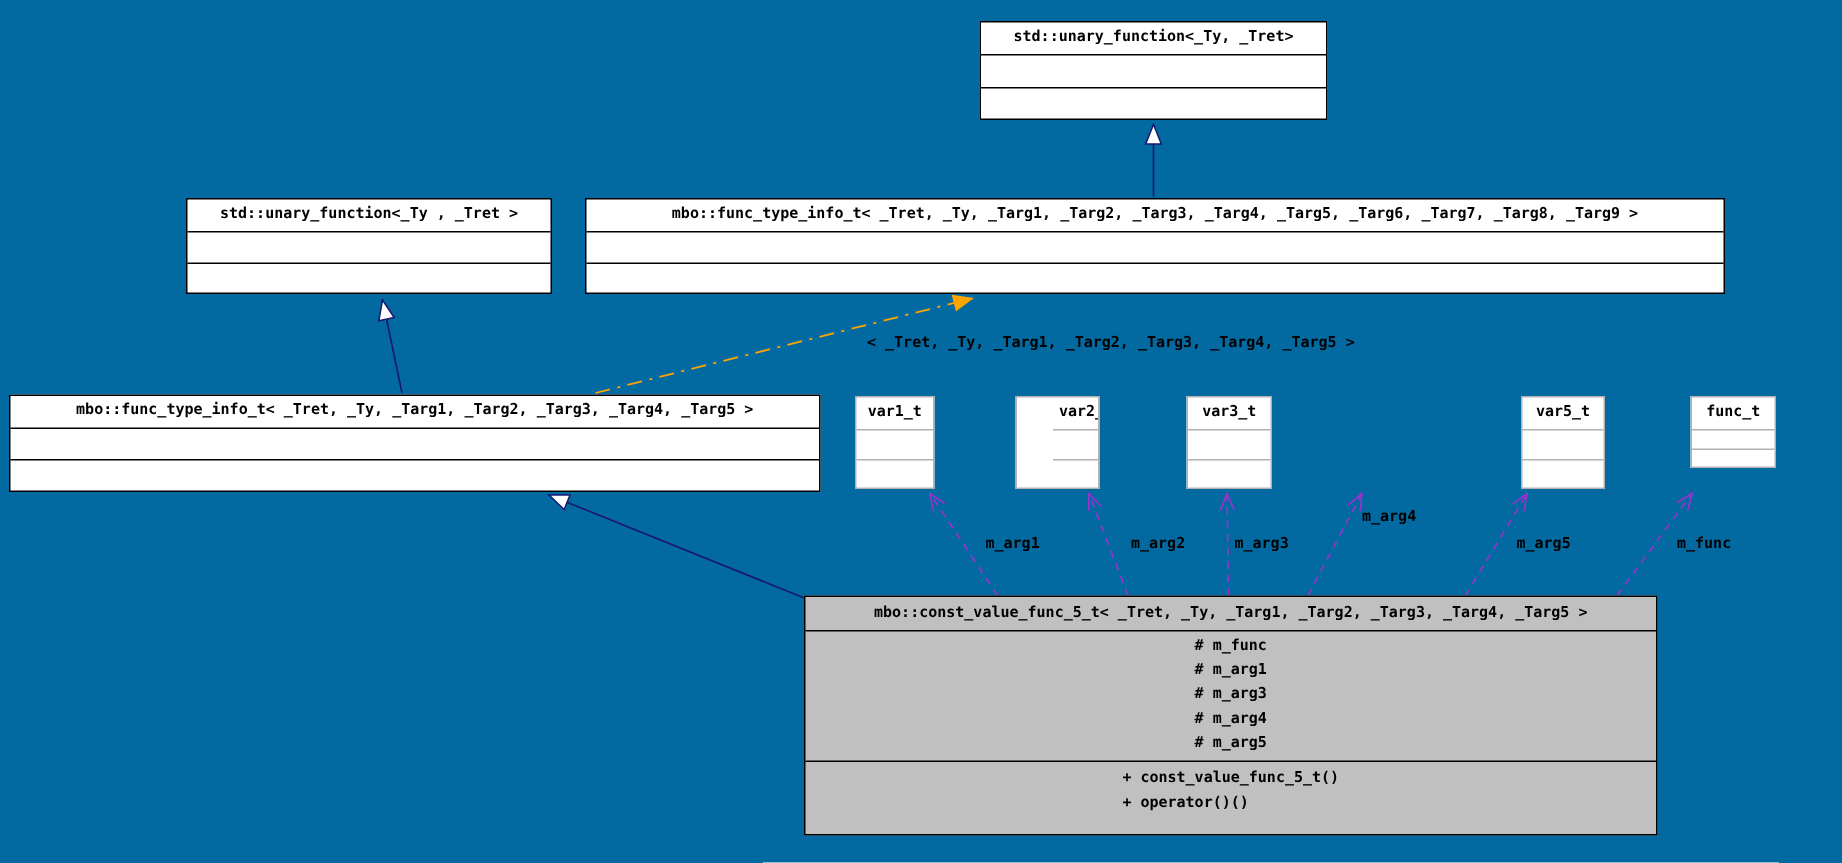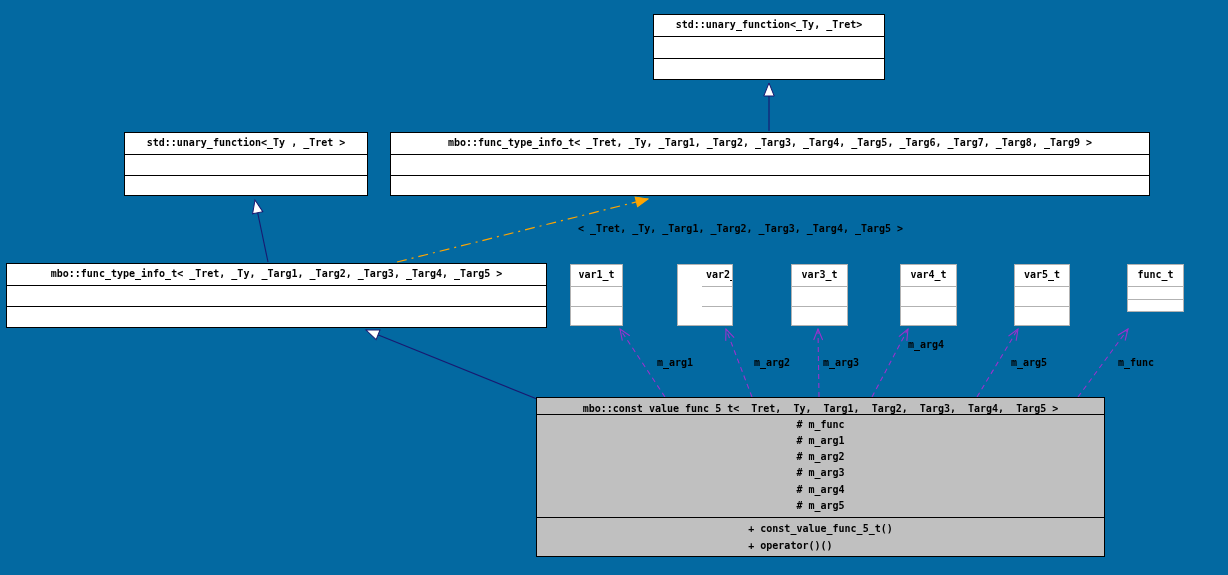--- a/index.html
+++ b/index.html
@@ -92,42 +92,36 @@
   <div class="ubox ext" style="left:677px; top:264px; width:56px; height:62px;padding-left:24px;">
     <div class="title">var2_t</div>
     <div class="comp mid"></div>
     <div class="comp"></div>
   </div>
   <div class="ubox ext" style="left:791px; top:264px; width:57px; height:62px;">
     <div class="title">var3_t</div>
     <div class="comp mid"></div>
     <div class="comp"></div>
   </div>
-  <div class="ubox ext" style="left:900px; top:264px; width:57px; height:62px;">
-    <div class="title">var4_t</div>
-    <div class="comp mid"></div>
-    <div class="comp"></div>
-  </div>
   <div class="ubox ext" style="left:1014px; top:264px; width:56px; height:62px;">
     <div class="title">var5_t</div>
     <div class="comp mid"></div>
     <div class="comp"></div>
   </div>
   <div class="ubox ext" style="left:1127px; top:264px; width:57px; height:48px;">
     <div class="title">func_t</div>
     <div class="comp mid"></div>
     <div class="comp"></div>
   </div>
 
   <div class="ubox focus" style="left:536px; top:397px; width:569px; height:160px;">
     <div class="title">mbo::const_value_func_5_t&lt; _Tret, _Ty, _Targ1, _Targ2, _Targ3, _Targ4, _Targ5 &gt;</div>
     <div class="attrs">
       <div># m_func</div>
       <div># m_arg1</div>
-      <div># m_arg2</div>
       <div># m_arg3</div>
       <div># m_arg4</div>
       <div># m_arg5</div>
     </div>
     <div class="methods">
       <div class="mblock">
         <div>+ const_value_func_5_t()</div>
         <div>+ operator()()</div>
       </div>
     </div>

